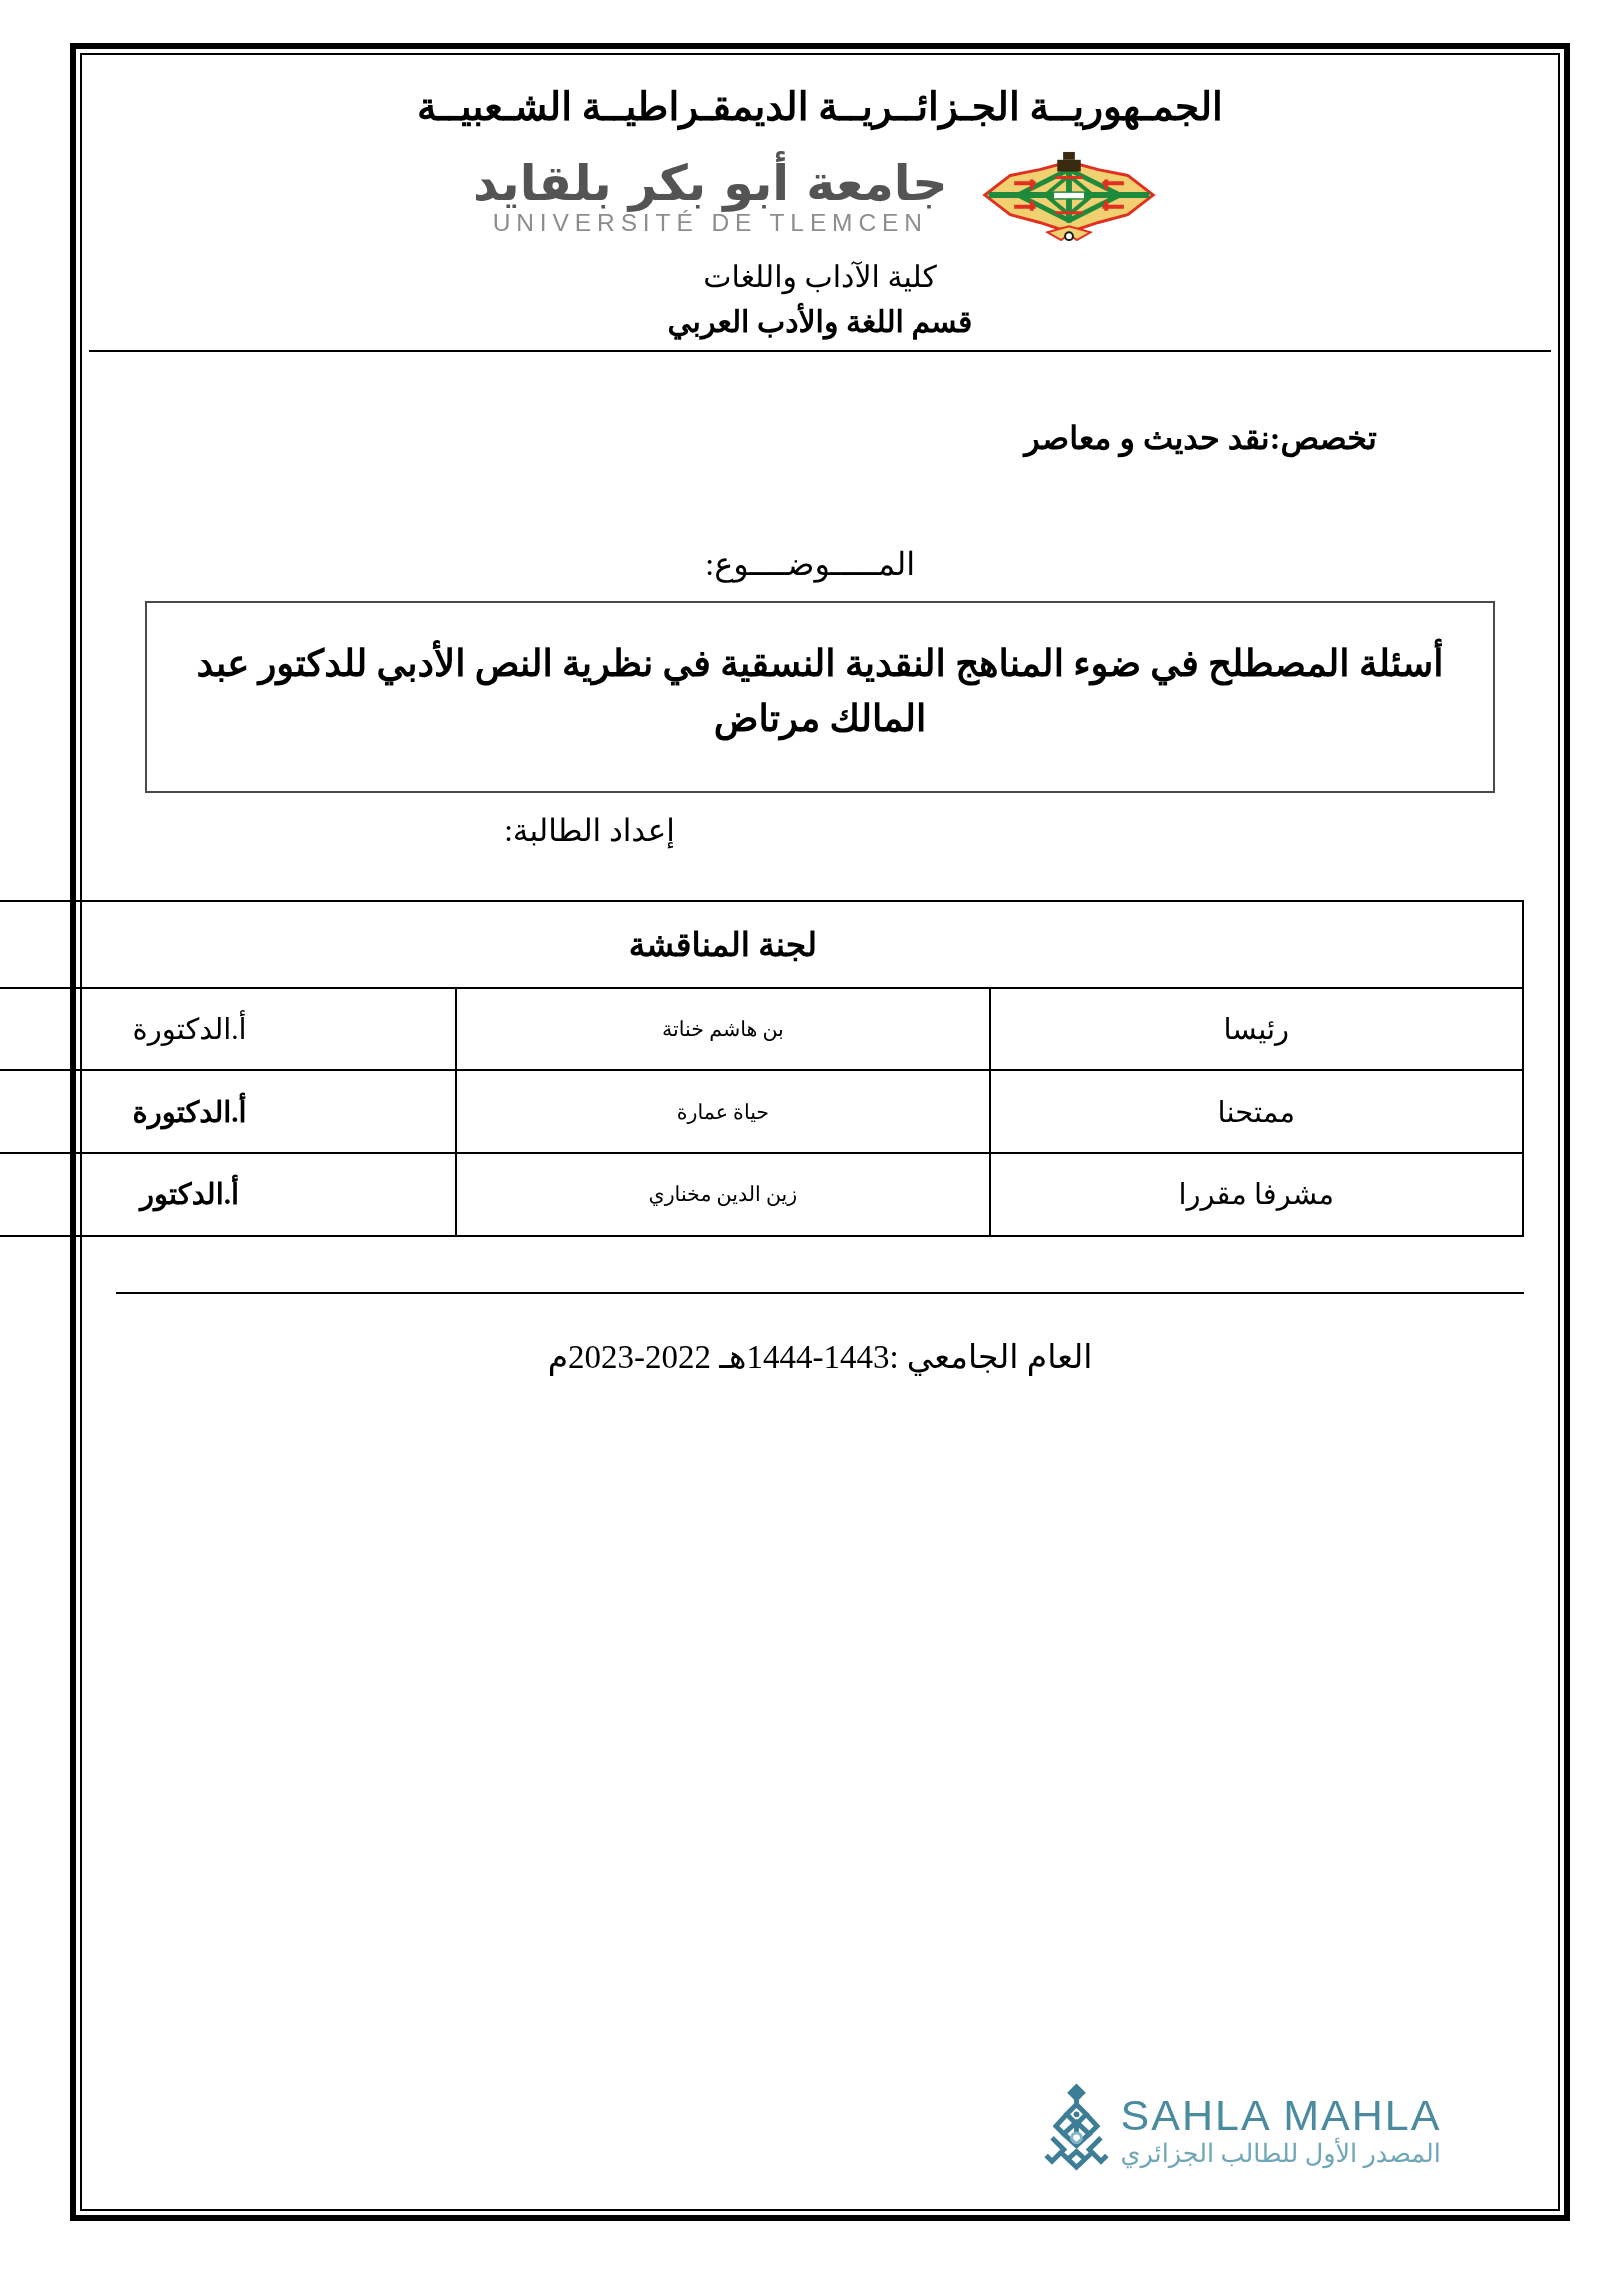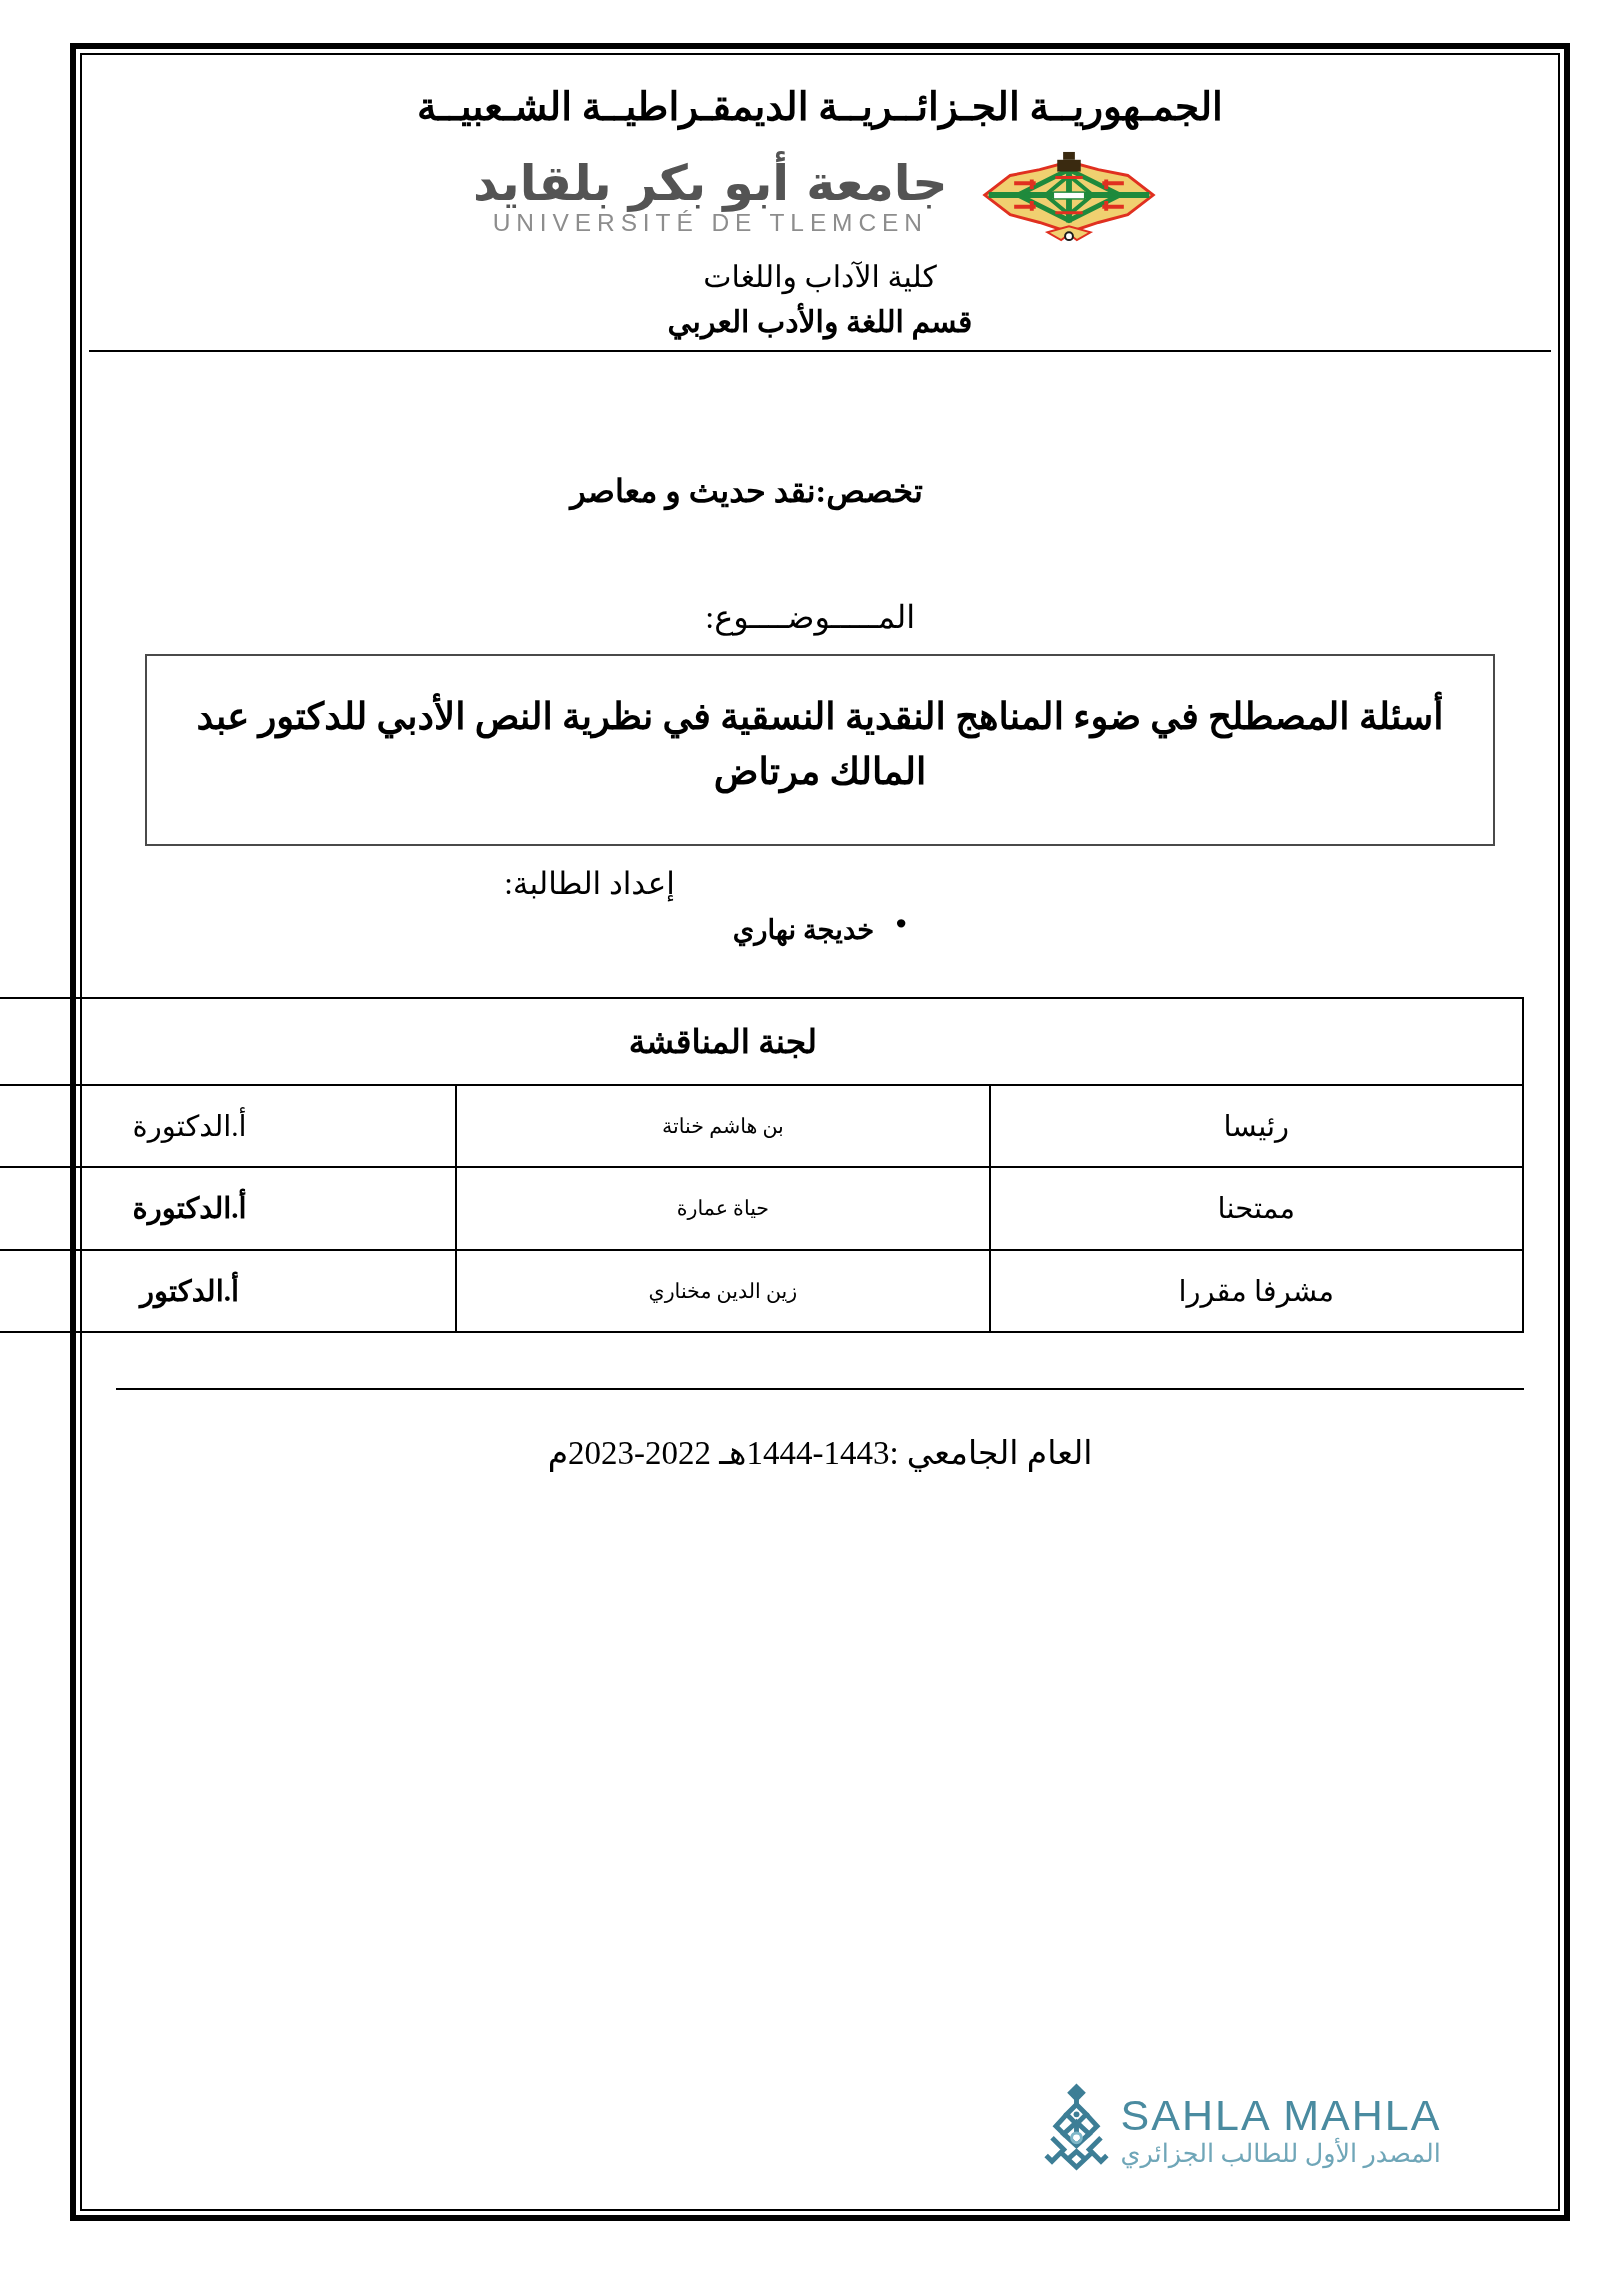--- a/index.html
+++ b/index.html
@@ -129,24 +129,23 @@
   }
 
   .degree-line {
     text-align: center;
     font-size: 27.4px;
     margin-top: 110px;
     line-height: 1.4;
   }
 
   .specialty-line {
-    text-align: center;
     font-size: 32px;
     font-weight: 700;
-    margin-top: 120px;
+    margin-top: 67px;
     padding-right: 147px;
   }
 
   .subject-label {
     text-align: center;
     font-size: 32px;
     margin-top: 88px;
     padding-right: 19.6px;
   }
 
@@ -333,23 +332,20 @@
       <div class="specialty-line">تخصص:نقد حديث و معاصر</div>
 
       <div class="subject-label">المـــــوضــــوع:</div>
 
       <div class="title-box">
         <div class="title-text">أسئلة المصطلح في ضوء المناهج النقدية النسقية  في نظرية النص الأدبي للدكتور عبد المالك مرتاض</div>
       </div>
 
       <div class="prepared-label">إعداد الطالبة:</div>
 
-      <ul class="student-list">
-        <li>خديجة نهاري</li>
-      </ul>
 
       <table class="jury-table">
         <tbody>
           <tr>
             <td class="jury-caption-cell" colspan="3">لجنة المناقشة</td>
           </tr>
           <tr>
             <td class="col-role cell-role">رئيسا</td>
             <td class="col-name cell-name">بن هاشم خناتة</td>
             <td class="col-title cell-title thin">أ.الدكتورة</td>

